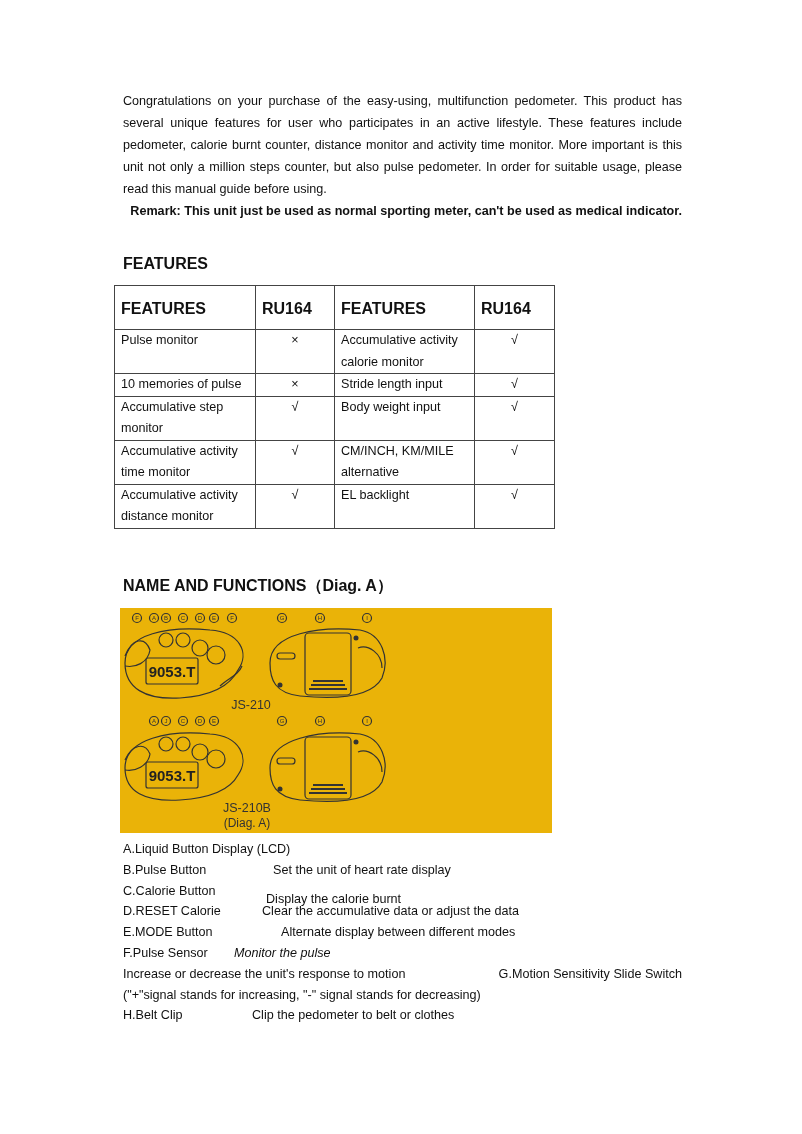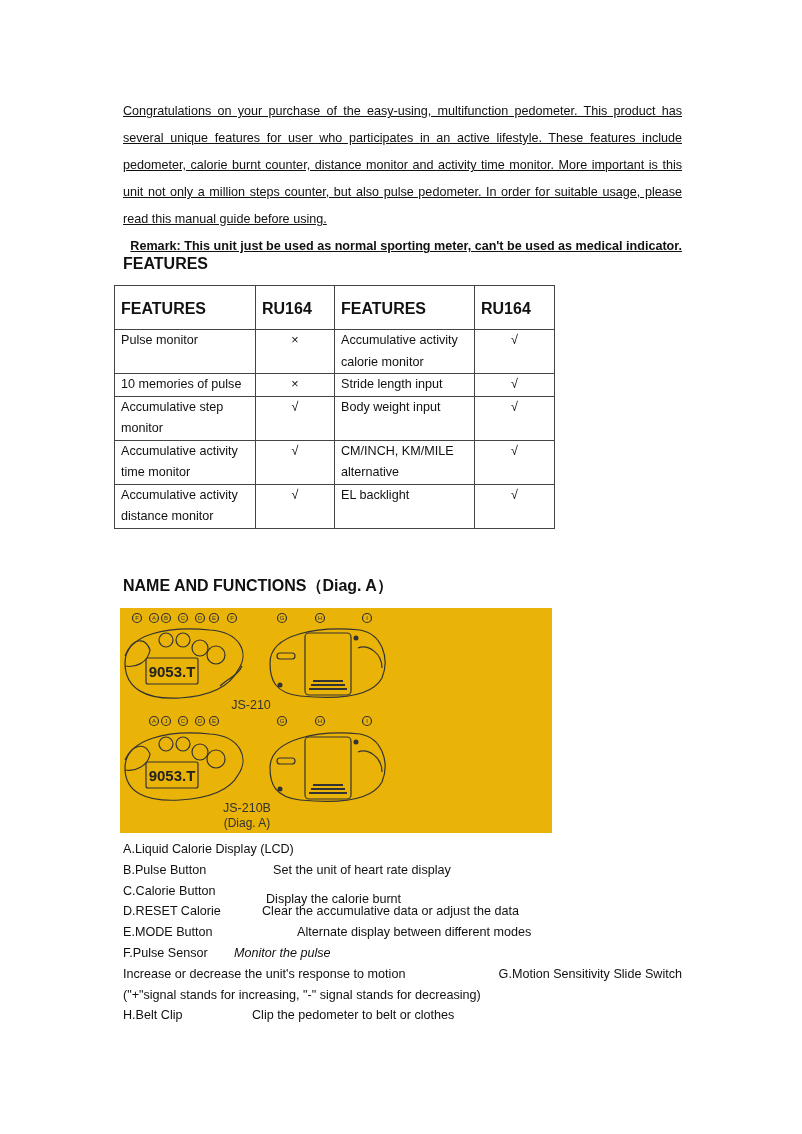--- a/index.html
+++ b/index.html
@@ -3,22 +3,22 @@
 <meta charset="utf-8">
 <style>
   html, body { margin: 0; padding: 0; background: #ffffff; }
   body {
     width: 802px; height: 1134px; position: relative; overflow: hidden;
     font-family: "Liberation Sans", "DejaVu Sans", sans-serif;
     color: #111; font-size: 12.6px;
   }
   .page { position: absolute; left: 0; top: 0; width: 802px; height: 1134px; }
   .intro {
-    position: absolute; left: 123px; top: 98px; width: 559px;
-    line-height: 27px; text-align: justify; font-size: 12.6px; text-decoration: underline;
+    position: absolute; left: 123px; top: 90px; width: 559px;
+    line-height: 22px; text-align: justify; font-size: 12.6px;
   }
   .intro p { margin: 0; }
   .remark { font-weight: bold; text-align: right; }
   .section-heading {
     position: absolute; left: 123px; font-weight: bold; font-size: 16px;
   }
   table.features {
     position: absolute; left: 114px; top: 285px; border-collapse: collapse;
     font-size: 12.6px;
   }
@@ -185,37 +185,37 @@
           <text x="94" y="115">E</text>
         <text x="162" y="115">G</text>
           <text x="200" y="115">H</text>
           <text x="247" y="115">I</text>
       </g>
     </svg>
   </div>
 
   <div class="legend">
     <div class="row">
-      <span class="name">A.Liquid Calorie Display (LCD)</span>
+      <span class="name">A.Liquid Button Display (LCD)</span>
     </div>
     <div class="row">
       <span class="name">B.Pulse Button</span>
       <span class="desc" style="left:150px;">Set the unit of heart rate display</span>
     </div>
     <div class="row">
       <span class="name">C.Calorie Button</span>
       <span class="desc" style="left:143px;margin-top:8px;">Display the calorie burnt</span>
     </div>
     <div class="row">
       <span class="name">D.RESET Calorie</span>
       <span class="desc" style="left:139px;">Clear the accumulative data or adjust the data</span>
     </div>
     <div class="row">
       <span class="name">E.MODE Button</span>
-      <span class="desc" style="left:174px;text-align:center;">Alternate display between different modes</span>
+      <span class="desc" style="left:158px;text-align:center;">Alternate display between different modes</span>
     </div>
     <div class="row">
       <span class="name">F.Pulse Sensor</span>
       <span class="desc" style="left:111px;font-style:italic;">Monitor the pulse</span>
     </div>
     <div class="row justified">
       <span>Increase or decrease the unit's response to motion</span>
       <span>G.Motion Sensitivity Slide Switch</span>
     </div>
     <div class="row">

